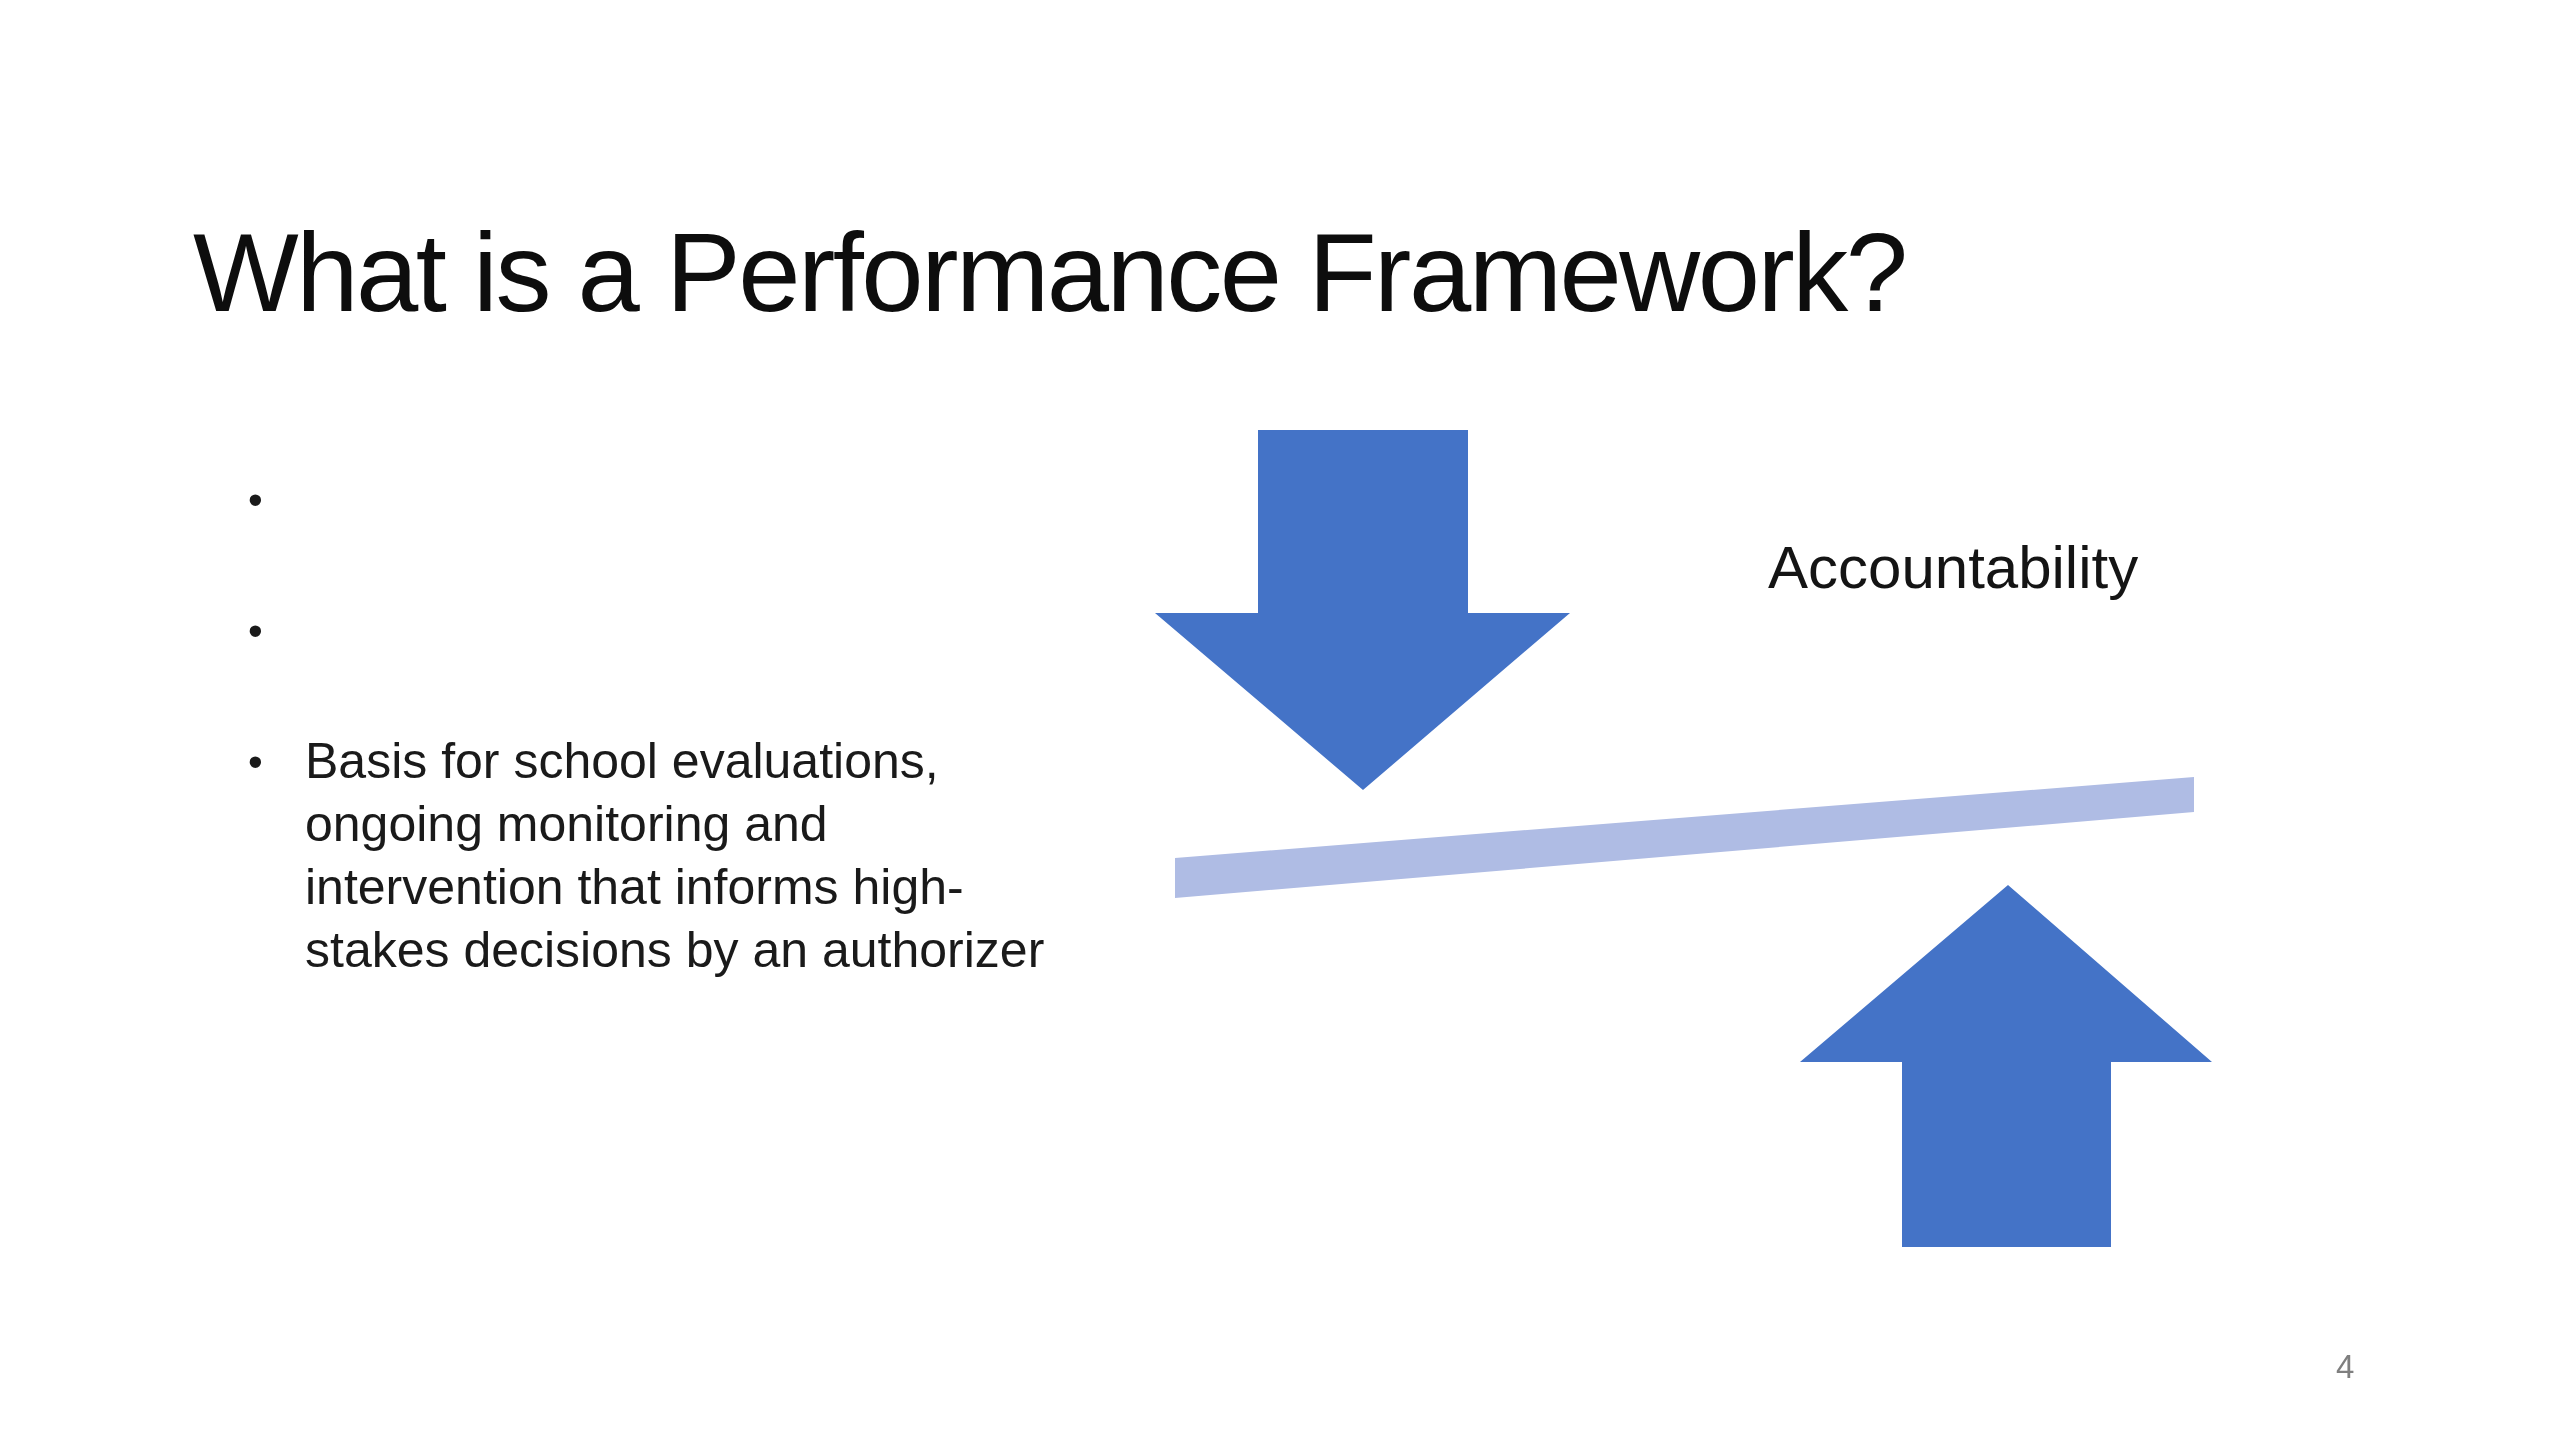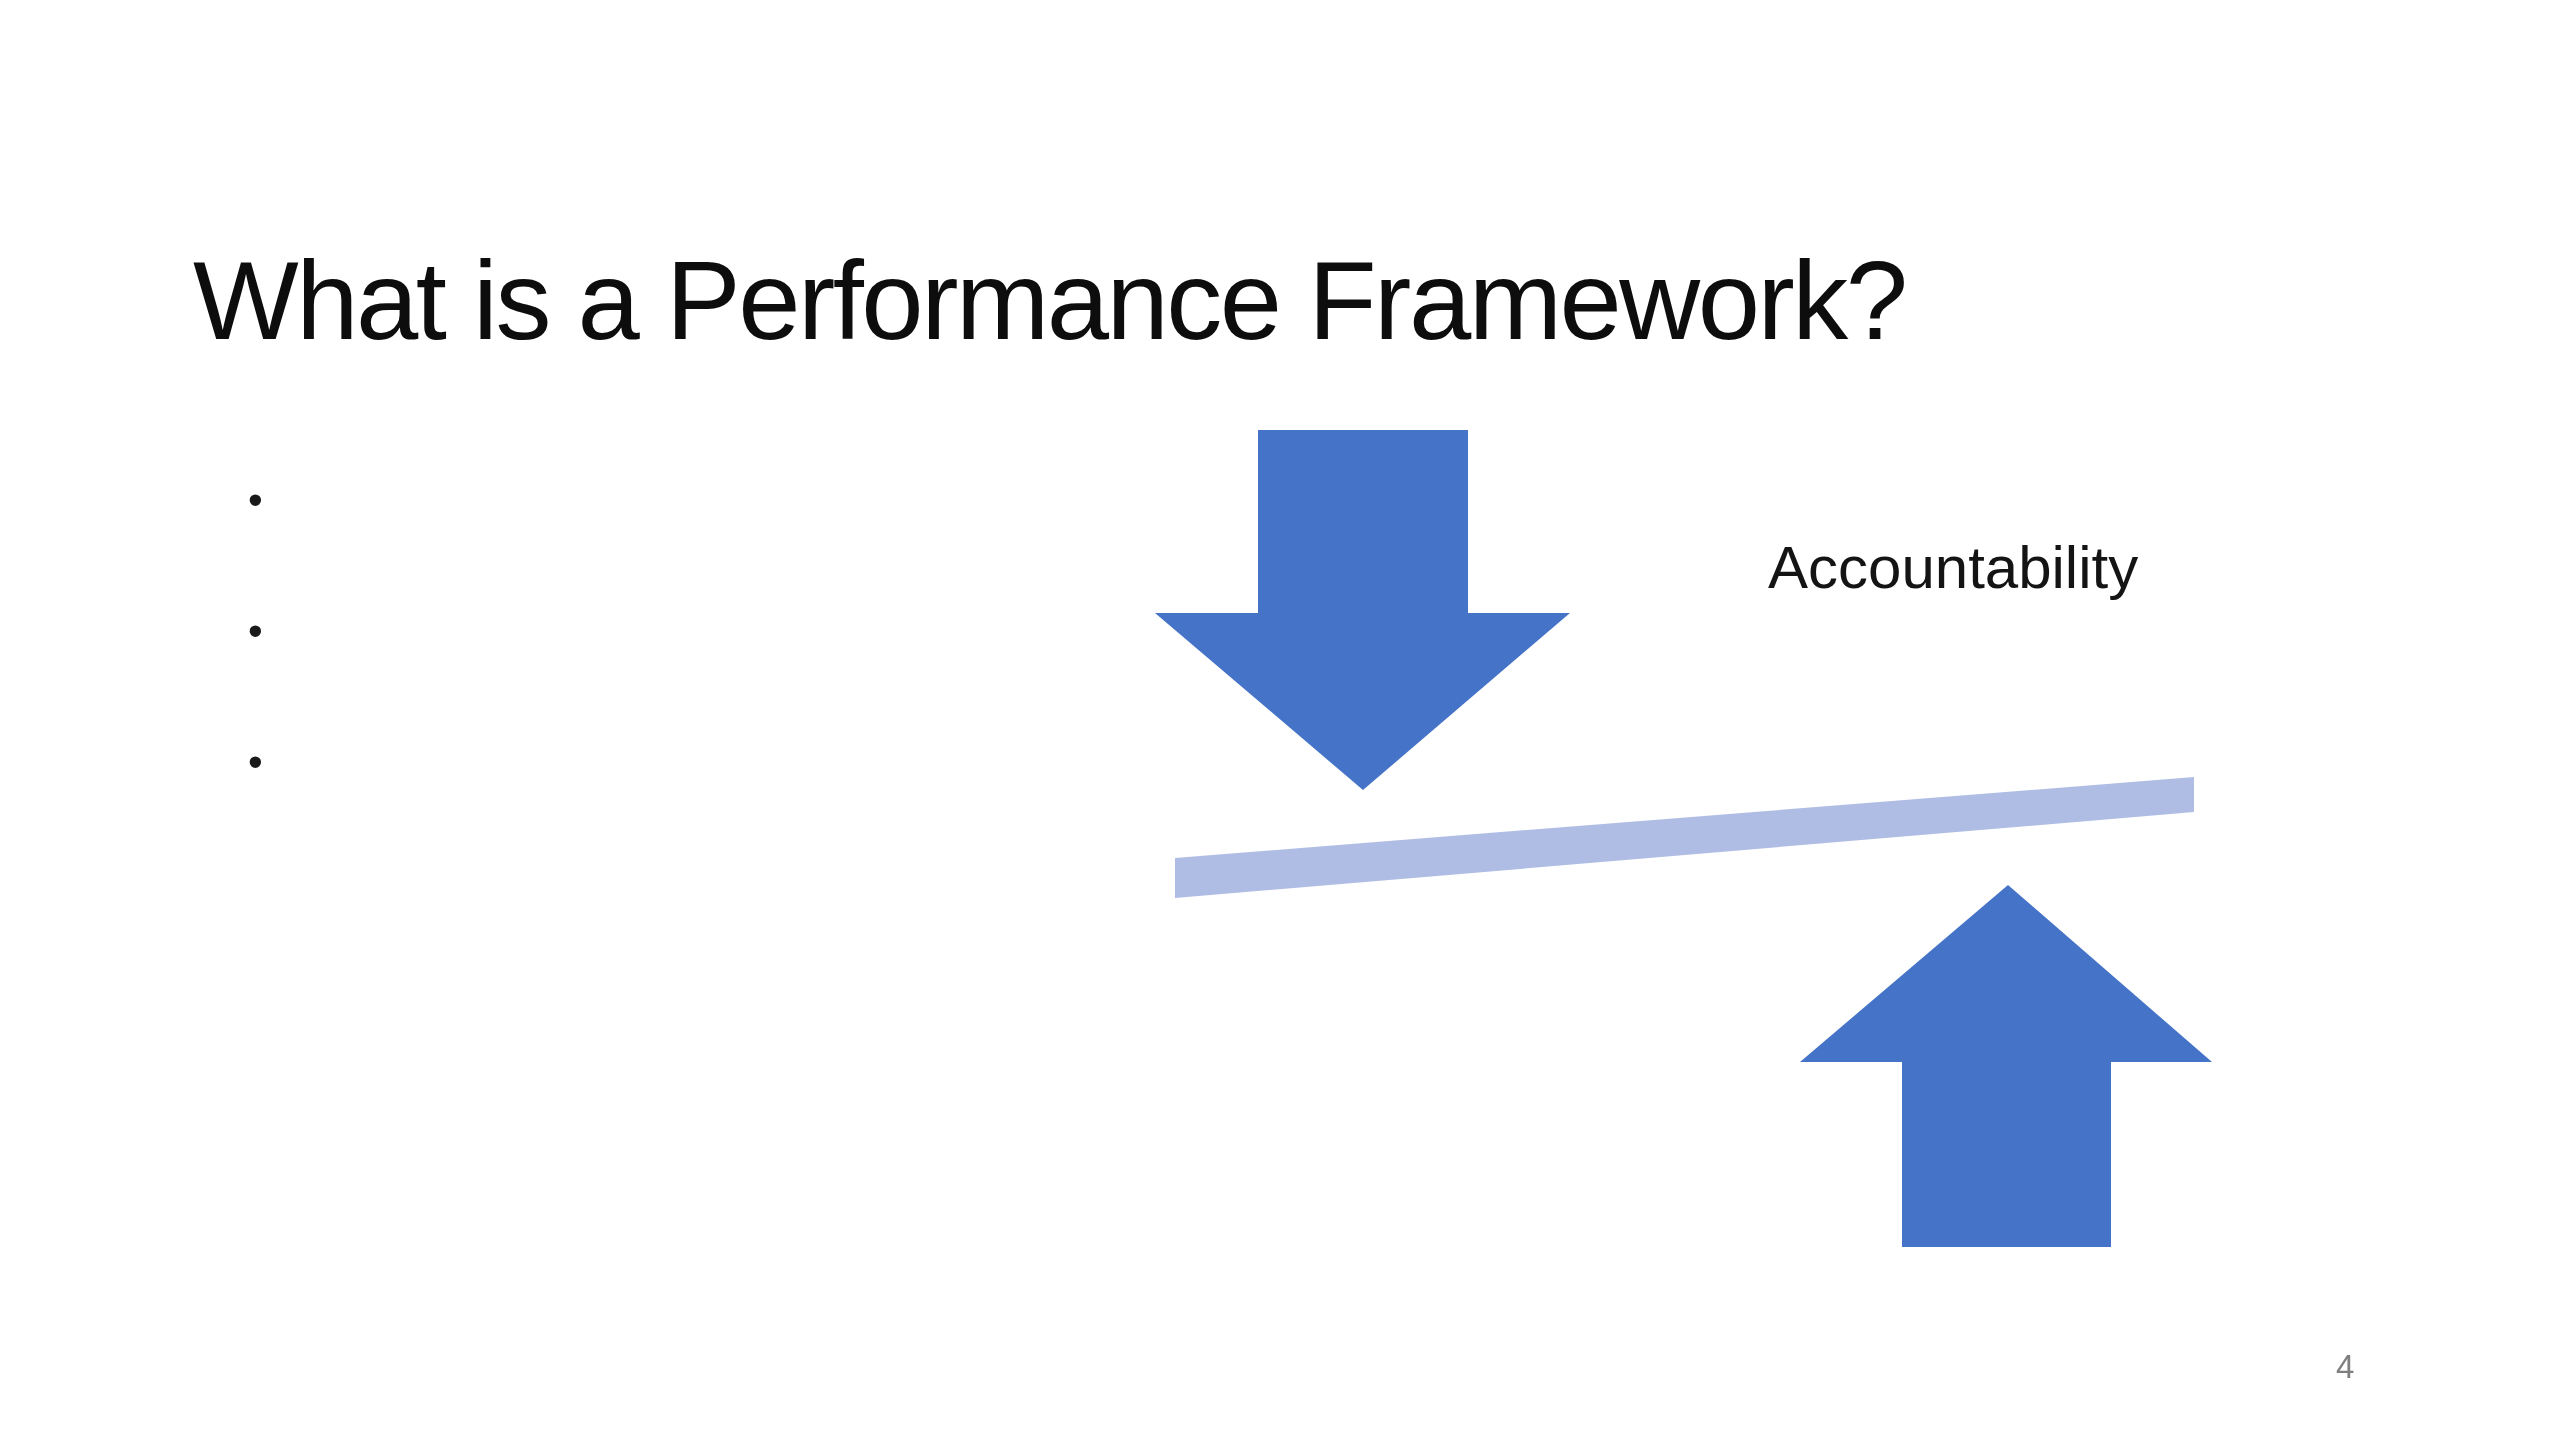--- a/index.html
+++ b/index.html
@@ -12,21 +12,21 @@
     width: 2560px;
     height: 1440px;
     background: #ffffff;
     overflow: hidden;
     font-family: "Liberation Sans", sans-serif;
     color: #1a1a1a;
   }
   .slide-title {
     position: absolute;
     left: 193px;
-    top: 164px;
+    top: 136px;
     font-size: 112px;
     line-height: 1.1;
     letter-spacing: -2.5px;
     font-weight: 400;
     color: #0d0d0d;
     white-space: nowrap;
   }
   .bullet-list {
     position: absolute;
     left: 248px;
@@ -93,20 +93,24 @@
 
   <ul class="bullet-list">
     <li>
       <span class="bullet-marker">•</span>
     </li>
     <li>
       <span class="bullet-marker">•</span>
     </li>
     <li>
       <span class="bullet-marker">•</span>
+      <span class="bullet-text">Basis for school evaluations,
+ongoing monitoring and
+intervention that informs high-
+stakes decisions by an authorizer</span>
     </li>
   </ul>
 
   <svg class="diagram-svg" viewBox="0 0 2560 1440" xmlns="http://www.w3.org/2000/svg">
     <polygon points="1258,430 1468,430 1468,613 1570,613 1363,790 1155,613 1258,613" fill="#4473C7"></polygon>
     <polygon points="1175,858 2194,777 2194,812 1175,898" fill="#AFBCE4"></polygon>
     <polygon points="2008,885 2212,1062 2111,1062 2111,1247 1902,1247 1902,1062 1800,1062" fill="#4473C7"></polygon>
   </svg>
 
   <div class="diagram-label label-accountability">Accountability</div>

